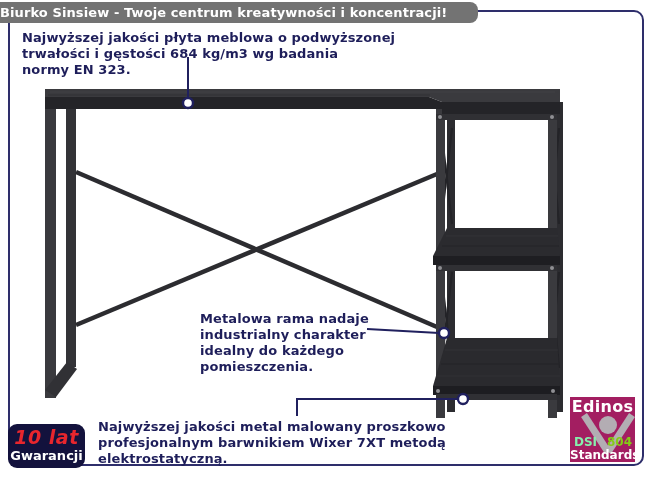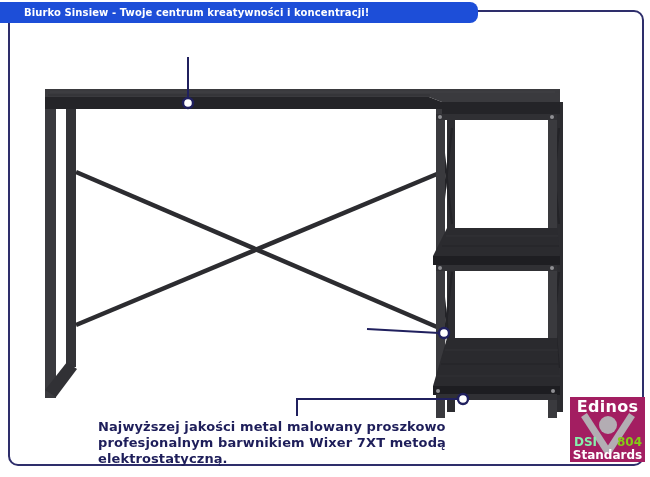--- a/index.html
+++ b/index.html
@@ -9,23 +9,23 @@
   }
   
   .frame{
     position:absolute;left:8px;top:10px;width:636px;height:456px;
     box-sizing:border-box;border:2px solid #2e2e6b;border-radius:10px;
     z-index:1;background:transparent;
   }
   
   .banner{
     position:absolute;left:0;top:2px;width:478px;height:21px;z-index:6;
-    background:#1d4ed8;border-radius:0 8px 8px 0;
-    color:#ffffff;font-weight:bold;font-size:10px;line-height:21px;
-    padding-left:24px;box-sizing:border-box;white-space:nowrap;
+    background:#737373;border-radius:0 8px 8px 0;
+    color:#ffffff;font-weight:bold;font-size:13px;line-height:21px;
+    padding-left:0;box-sizing:border-box;white-space:nowrap;
     letter-spacing:0.1px;
   }
   
   .note{
     position:absolute;z-index:4;color:#1e1e5a;font-weight:bold;
     font-size:13px;line-height:16px;white-space:pre-line;letter-spacing:0.1px;
   }
   .note.b1{left:22px;top:30px;}
   .note.b2{left:200px;top:311px;}
   .note.b3{left:98px;top:419px;}
@@ -47,21 +47,21 @@
   }
   .badge-warranty .w1{
     display:block;color:#e8262d;font-weight:bold;font-style:italic;
     font-size:19px;line-height:21px;letter-spacing:0.5px;
   }
   .badge-warranty .w2{
     display:block;color:#ffffff;font-weight:600;font-size:13px;line-height:16px;
   }
   
   .badge-edinos{
-    position:absolute;left:570px;top:397px;width:75px;height:65px;z-index:7;
+    position:absolute;left:570px;top:397px;width:65px;height:65px;z-index:7;
     background:#a31e61;text-align:center;
   }
   .badge-edinos .eb{
     position:absolute;left:0;right:0;top:1px;color:#ffffff;font-weight:bold;
     font-size:16px;line-height:17px;letter-spacing:0.3px;
   }
   .badge-edinos .v{position:absolute;left:0;top:15px;}
   .badge-edinos .dsi{
     position:absolute;left:4px;bottom:13px;color:#86efac;font-weight:bold;font-size:12px;
   }
@@ -148,24 +148,35 @@
       <path d="M367,329 L439,333"></path>
       <path d="M297,416 L297,399 L457,399"></path>
     </g>
     <g fill="#ffffff" stroke="#20205e" stroke-width="2.4">
       <circle cx="188" cy="103" r="5"></circle>
       <circle cx="444" cy="333" r="5"></circle>
       <circle cx="463" cy="399" r="5"></circle>
     </g>
   </svg>
 
+  <div class="note b1">Najwyższej jakości płyta meblowa o podwyższonej
+trwałości i gęstości 684 kg/m3 wg badania
+normy EN 323.</div>
+  <div class="note b2">Metalowa rama nadaje
+industrialny charakter
+idealny do każdego
+pomieszczenia.</div>
   <div class="note b3">Najwyższej jakości metal malowany proszkowo
 profesjonalnym barwnikiem Wixer 7XT metodą
 elektrostatyczną.</div>
 
+  <div class="badge-warranty">
+    <span class="w1">10 lat</span>
+    <span class="w2">Gwarancji</span>
+  </div>
 
   <div class="badge-edinos">
     <span class="eb">Edinos</span>
     <svg class="v" width="75" height="48" viewBox="0 0 75 48">
       <line x1="14" y1="3" x2="38" y2="40" stroke="#b3adb3" stroke-width="7"></line>
       <line x1="62" y1="3" x2="38" y2="40" stroke="#b3adb3" stroke-width="7"></line>
       <circle cx="38" cy="13" r="9" fill="#b3adb3"></circle>
     </svg>
     <span class="dsi">DSI</span>
     <span class="n804">804</span>

